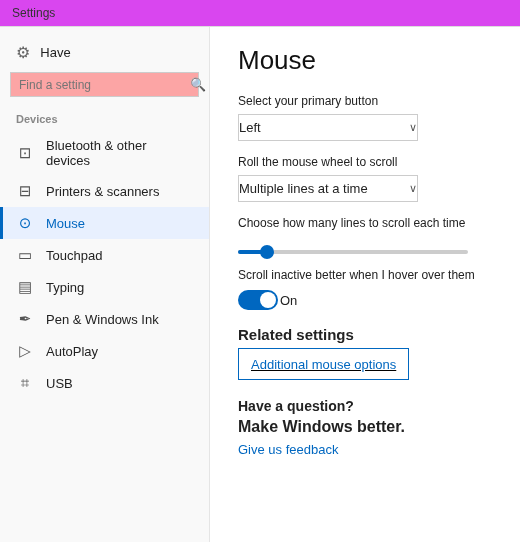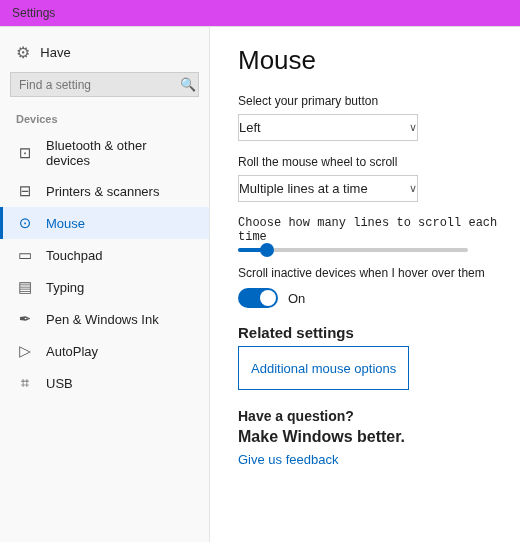--- a/index.html
+++ b/index.html
@@ -46,23 +46,23 @@
     }
     .sidebar-home-label {
       font-size: 13px;
       color: #222;
     }
     .search-box {
       margin: 0 10px 12px 10px;
       display: flex;
       align-items: center;
       border: 1px solid #ccc;
-      background: #e5e5e5;
+      background: #fca5a5;
       padding: 4px 8px;
-      gap: 6px;
+      gap: 16px;
     }
     .search-box input {
       border: none;
       outline: none;
       font-size: 12px;
       color: #555;
       flex: 1;
       background: transparent;
     }
     .search-icon { color: #555; font-size: 13px; }
@@ -126,23 +126,22 @@
       cursor: pointer;
       background: #fff;
       margin-bottom: 14px;
       justify-content: space-between;
     }
     .dropdown-select .chevron { font-size: 11px; color: #555; }
 
     .scroll-section-label {
       font-size: 12px;
       color: #222;
-      margin-bottom: 4px;
+      margin-bottom: 20px;
       margin-top: 4px;
-      font-family: Liberation Mono, monospace;
     }
     .slider-container {
       margin-bottom: 14px;
     }
     .slider-track {
       width: 230px;
       height: 4px;
       background: #ccc;
       border-radius: 2px;
       position: relative;
@@ -164,21 +163,21 @@
       left: 22px;
     }
     .scroll-inactive-label {
       font-size: 12px;
       color: #222;
       margin-bottom: 8px;
     }
     .toggle-row {
       display: flex;
       align-items: center;
-      gap: 10px;
+      gap: 2px;
       margin-bottom: 16px;
     }
     .toggle-switch {
       width: 40px;
       height: 20px;
       border-radius: 10px;
       background: #0067c0;
       position: relative;
       cursor: pointer;
       flex-shrink: 0;
@@ -195,24 +194,25 @@
     .toggle-label { font-size: 13px; color: #222; }
 
     .section-heading {
       font-size: 15px;
       font-weight: 600;
       color: #222;
       margin-bottom: 5px;
     }
     .related-link-box {
       border: 1px solid #0067c0;
-      padding: 12px 12px;
+      padding: 6px 12px;
       display: inline-block;
       margin-bottom: 18px;
       cursor: pointer;
+      text-decoration: underline;
     }
     .related-link {
       color: #0067c0;
       font-size: 13px;
       text-decoration: none;
     }
     .question-heading {
       font-size: 14px;
       font-weight: 600;
       color: #222;
@@ -309,21 +309,21 @@
     </div>
 
     <div class="scroll-section-label">Choose how many lines to scroll each time</div>
     <div class="slider-container">
       <div class="slider-track">
         <div class="slider-fill"></div>
         <div class="slider-thumb"></div>
       </div>
     </div>
 
-    <div class="scroll-inactive-label">Scroll inactive devices when I hover over them</div>
+    <div class="scroll-inactive-label">Scroll inactive better when I hover over them</div>
     <div class="toggle-row">
       <div class="toggle-switch">
         <div class="toggle-knob"></div>
       </div>
       <span class="toggle-label">On</span>
     </div>
 
     <div class="section-heading">Related settings</div>
     <div class="related-link-box">
       <a class="related-link">Additional mouse options</a>

